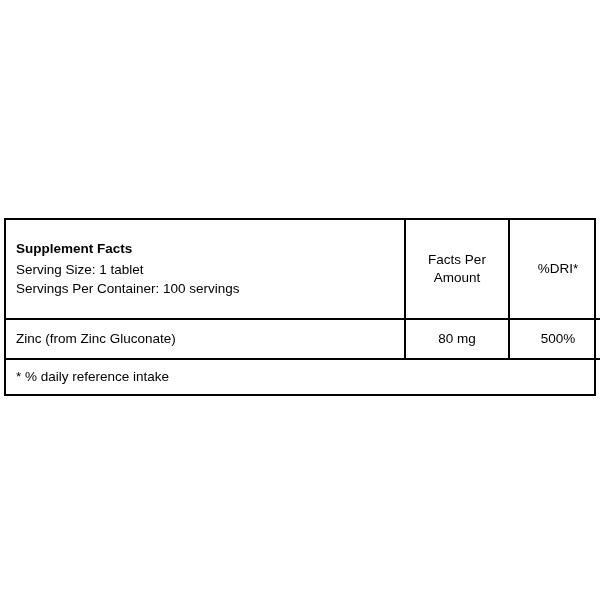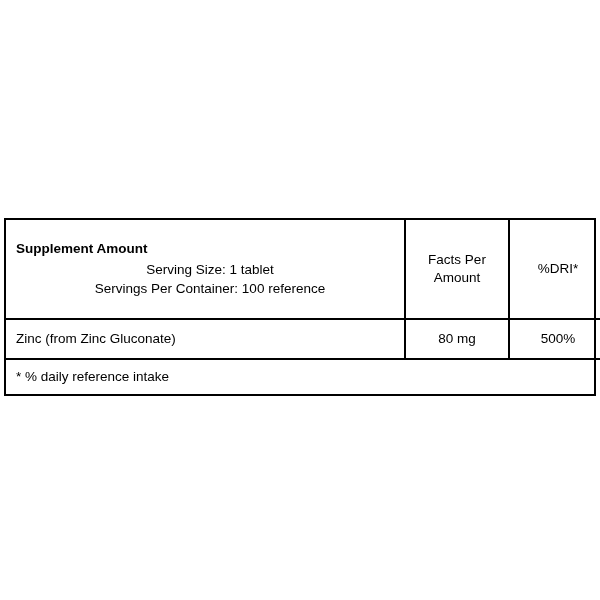--- a/index.html
+++ b/index.html
@@ -75,21 +75,20 @@
   }
   .facts-title {
     font-weight: bold;
     font-size: 13.5px;
     display: block;
     margin-bottom: 1px;
   }
   .facts-line {
     display: block;
     font-size: 13.5px;
-    text-align: center;
   }
   .amt-header {
     display: block;
     font-size: 13.5px;
     line-height: 1.35;
   }
   .footnote {
     padding-left: 10px !important;
     font-size: 13.5px;
     text-align: left;
@@ -97,23 +96,23 @@
 </style>
 </head>
 <body>
 
 <div class="page">
   <div class="panel">
     <table class="facts">
       <tbody>
         <tr class="row-head">
           <td class="col-main">
-            <span class="facts-title">Supplement Amount</span>
+            <span class="facts-title">Supplement Facts</span>
             <span class="facts-line">Serving Size: 1 tablet</span>
-            <span class="facts-line">Servings Per Container: 100 reference</span>
+            <span class="facts-line">Servings Per Container: 100 servings</span>
           </td>
           <td class="col-amt">
             <span class="amt-header">Facts Per</span>
             <span class="amt-header">Amount</span>
           </td>
           <td class="col-dri">%DRI*</td>
         </tr>
         <tr class="row-item">
           <td class="col-main">Zinc (from Zinc Gluconate)</td>
           <td class="col-amt">80 mg</td>

